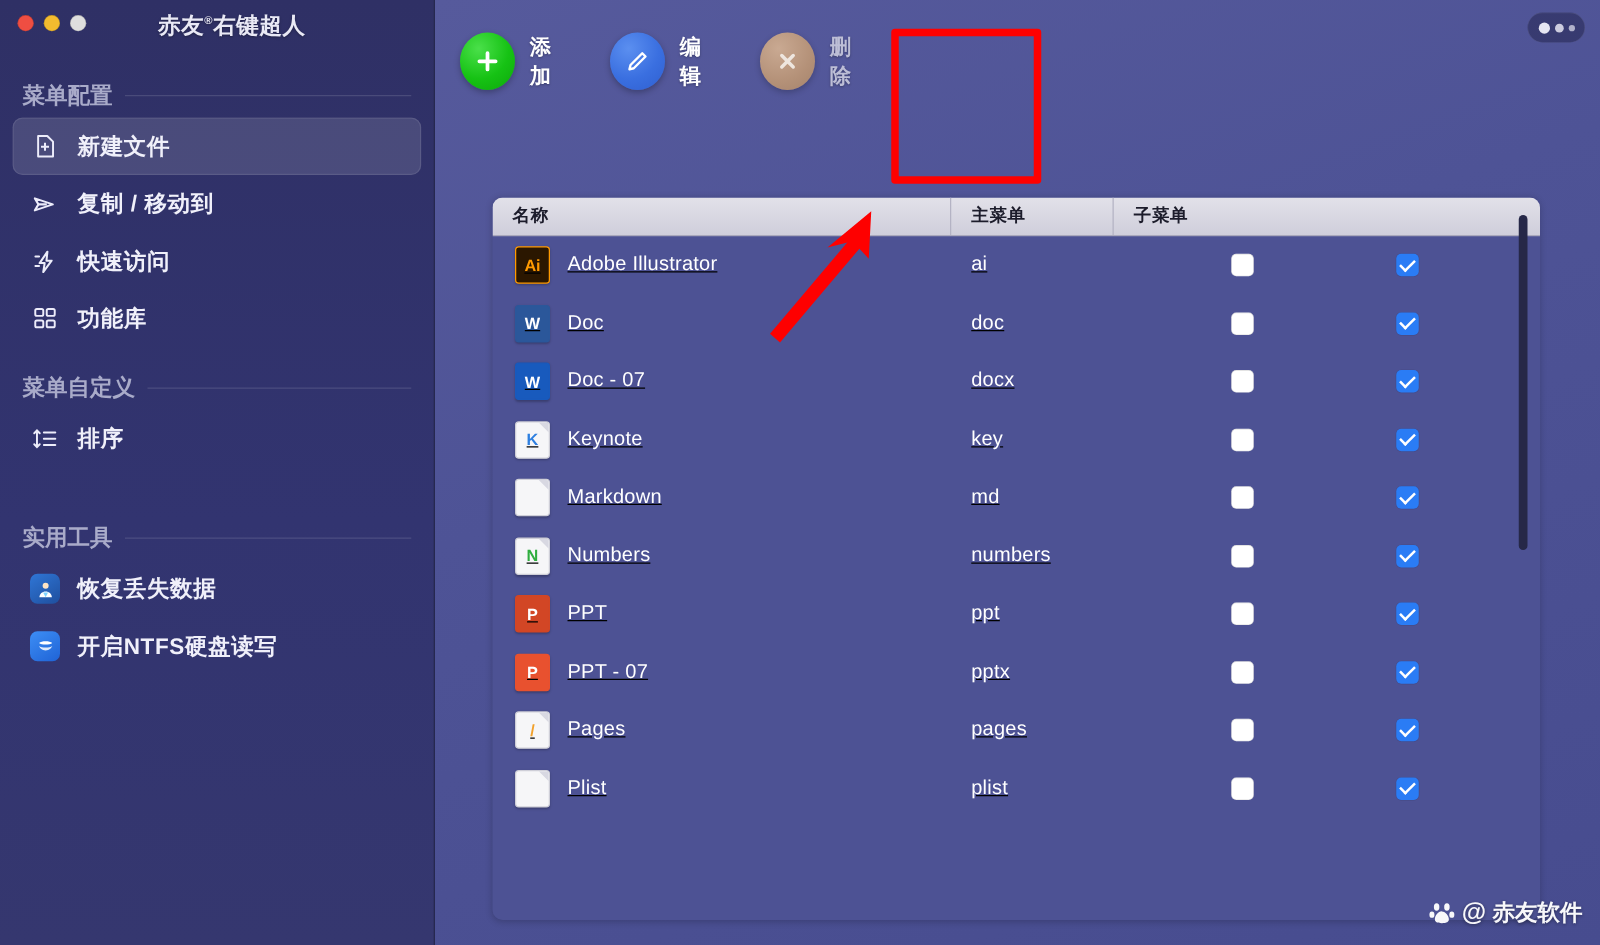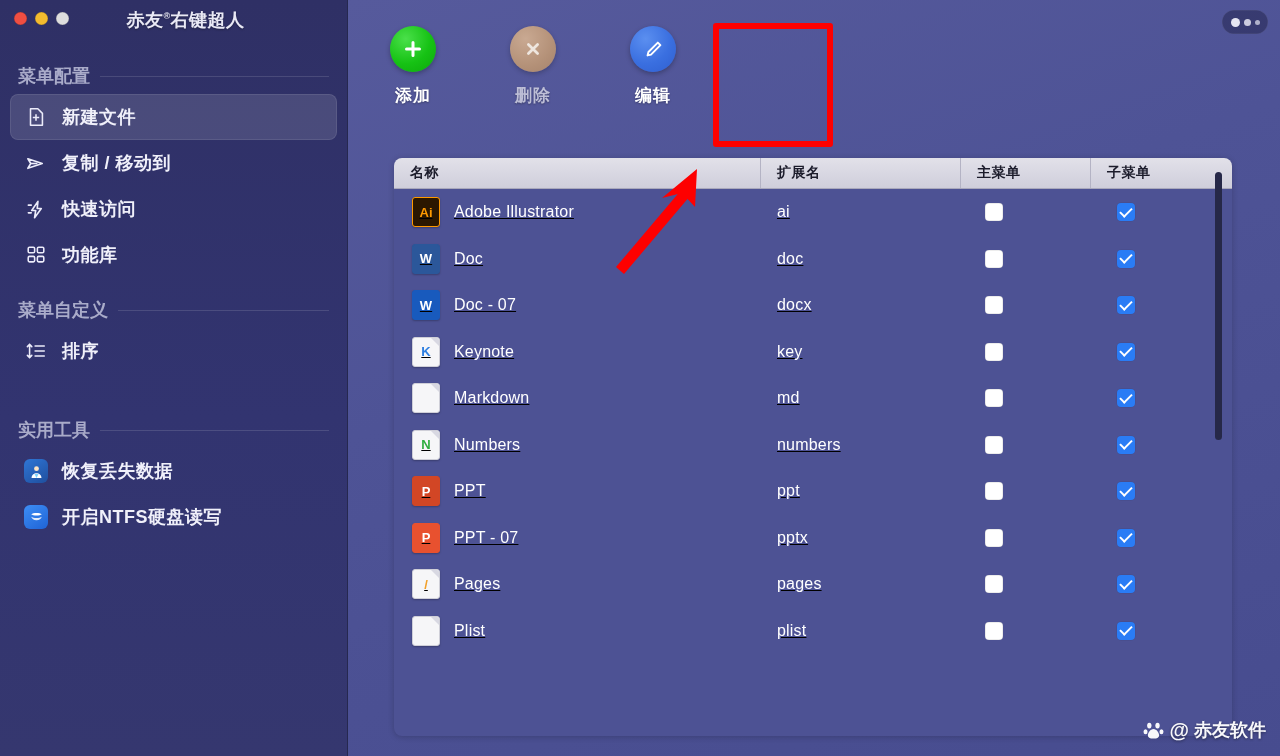--- a/index.html
+++ b/index.html
@@ -107,21 +107,21 @@
   #more-btn i:nth-child(2) { width: 7px; height: 7px; opacity: .85; }
   #more-btn i:nth-child(3) { width: 5px; height: 5px; opacity: .7; }
 
   
   #toolbar {
     position: absolute; top: 26px; left: 20px;
     display: flex; gap: 30px;
   }
   .tool {
     width: 90px;
-    display: flex; flex-direction: column; align-items: center; gap: 12px;
+    display: flex; flex-direction: row; align-items: center; gap: 12px;
   }
   .tool .circ {
     width: 46px; height: 46px; border-radius: 50%;
     display: flex; align-items: center; justify-content: center;
     position: relative;
   }
   .tool .lab {
     font-size: 17px; font-weight: 700; letter-spacing: 1px;
     text-shadow: 0 1px 2px rgba(0,0,0,.3);
   }
@@ -380,43 +380,42 @@
 
       <div class="tool add">
         <span class="circ">
           <svg width="24" height="24" viewBox="0 0 24 24" stroke="#ffffff" stroke-width="3" stroke-linecap="round">
             <path d="M12 5.5v13M5.5 12h13"></path>
           </svg>
         </span>
         <span class="lab">添加</span>
       </div>
 
+      <div class="tool edit">
+        <span class="circ">
+          <svg width="23" height="23" viewBox="0 0 24 24" fill="none" stroke="#ffffff" stroke-width="2" stroke-linejoin="round" stroke-linecap="round">
+            <path d="M16.5 4.8l2.7 2.7L9.4 17.3l-3.6.9.9-3.6z"></path>
+          </svg>
+        </span>
+        <span class="lab">编辑</span>
+      </div>
+
       <div class="tool del">
         <span class="circ">
           <svg width="22" height="22" viewBox="0 0 24 24" stroke="#eee6df" stroke-width="3" stroke-linecap="round">
             <path d="M7 7l10 10M17 7L7 17"></path>
           </svg>
         </span>
         <span class="lab">删除</span>
       </div>
-
-      <div class="tool edit">
-        <span class="circ">
-          <svg width="23" height="23" viewBox="0 0 24 24" fill="none" stroke="#ffffff" stroke-width="2" stroke-linejoin="round" stroke-linecap="round">
-            <path d="M16.5 4.8l2.7 2.7L9.4 17.3l-3.6.9.9-3.6z"></path>
-          </svg>
-        </span>
-        <span class="lab">编辑</span>
-      </div>
     </div>
 
     <div id="table-panel">
       <div id="table-head">
         <div class="th col-name">名称</div>
-        <div class="th col-ext">扩展名</div>
         <div class="th col-main">主菜单</div>
         <div class="th col-sub">子菜单</div>
       </div>
       <div id="table-body">
           <div class="row">
             <div class="c-name">
               <span class="fileicon" style="background:#2b1700;border:1px solid #ff9a00;color:#ff9a00;">
                 <span class="glyph">Ai</span>
               </span>
               <span class="txt">Adobe Illustrator</span>

